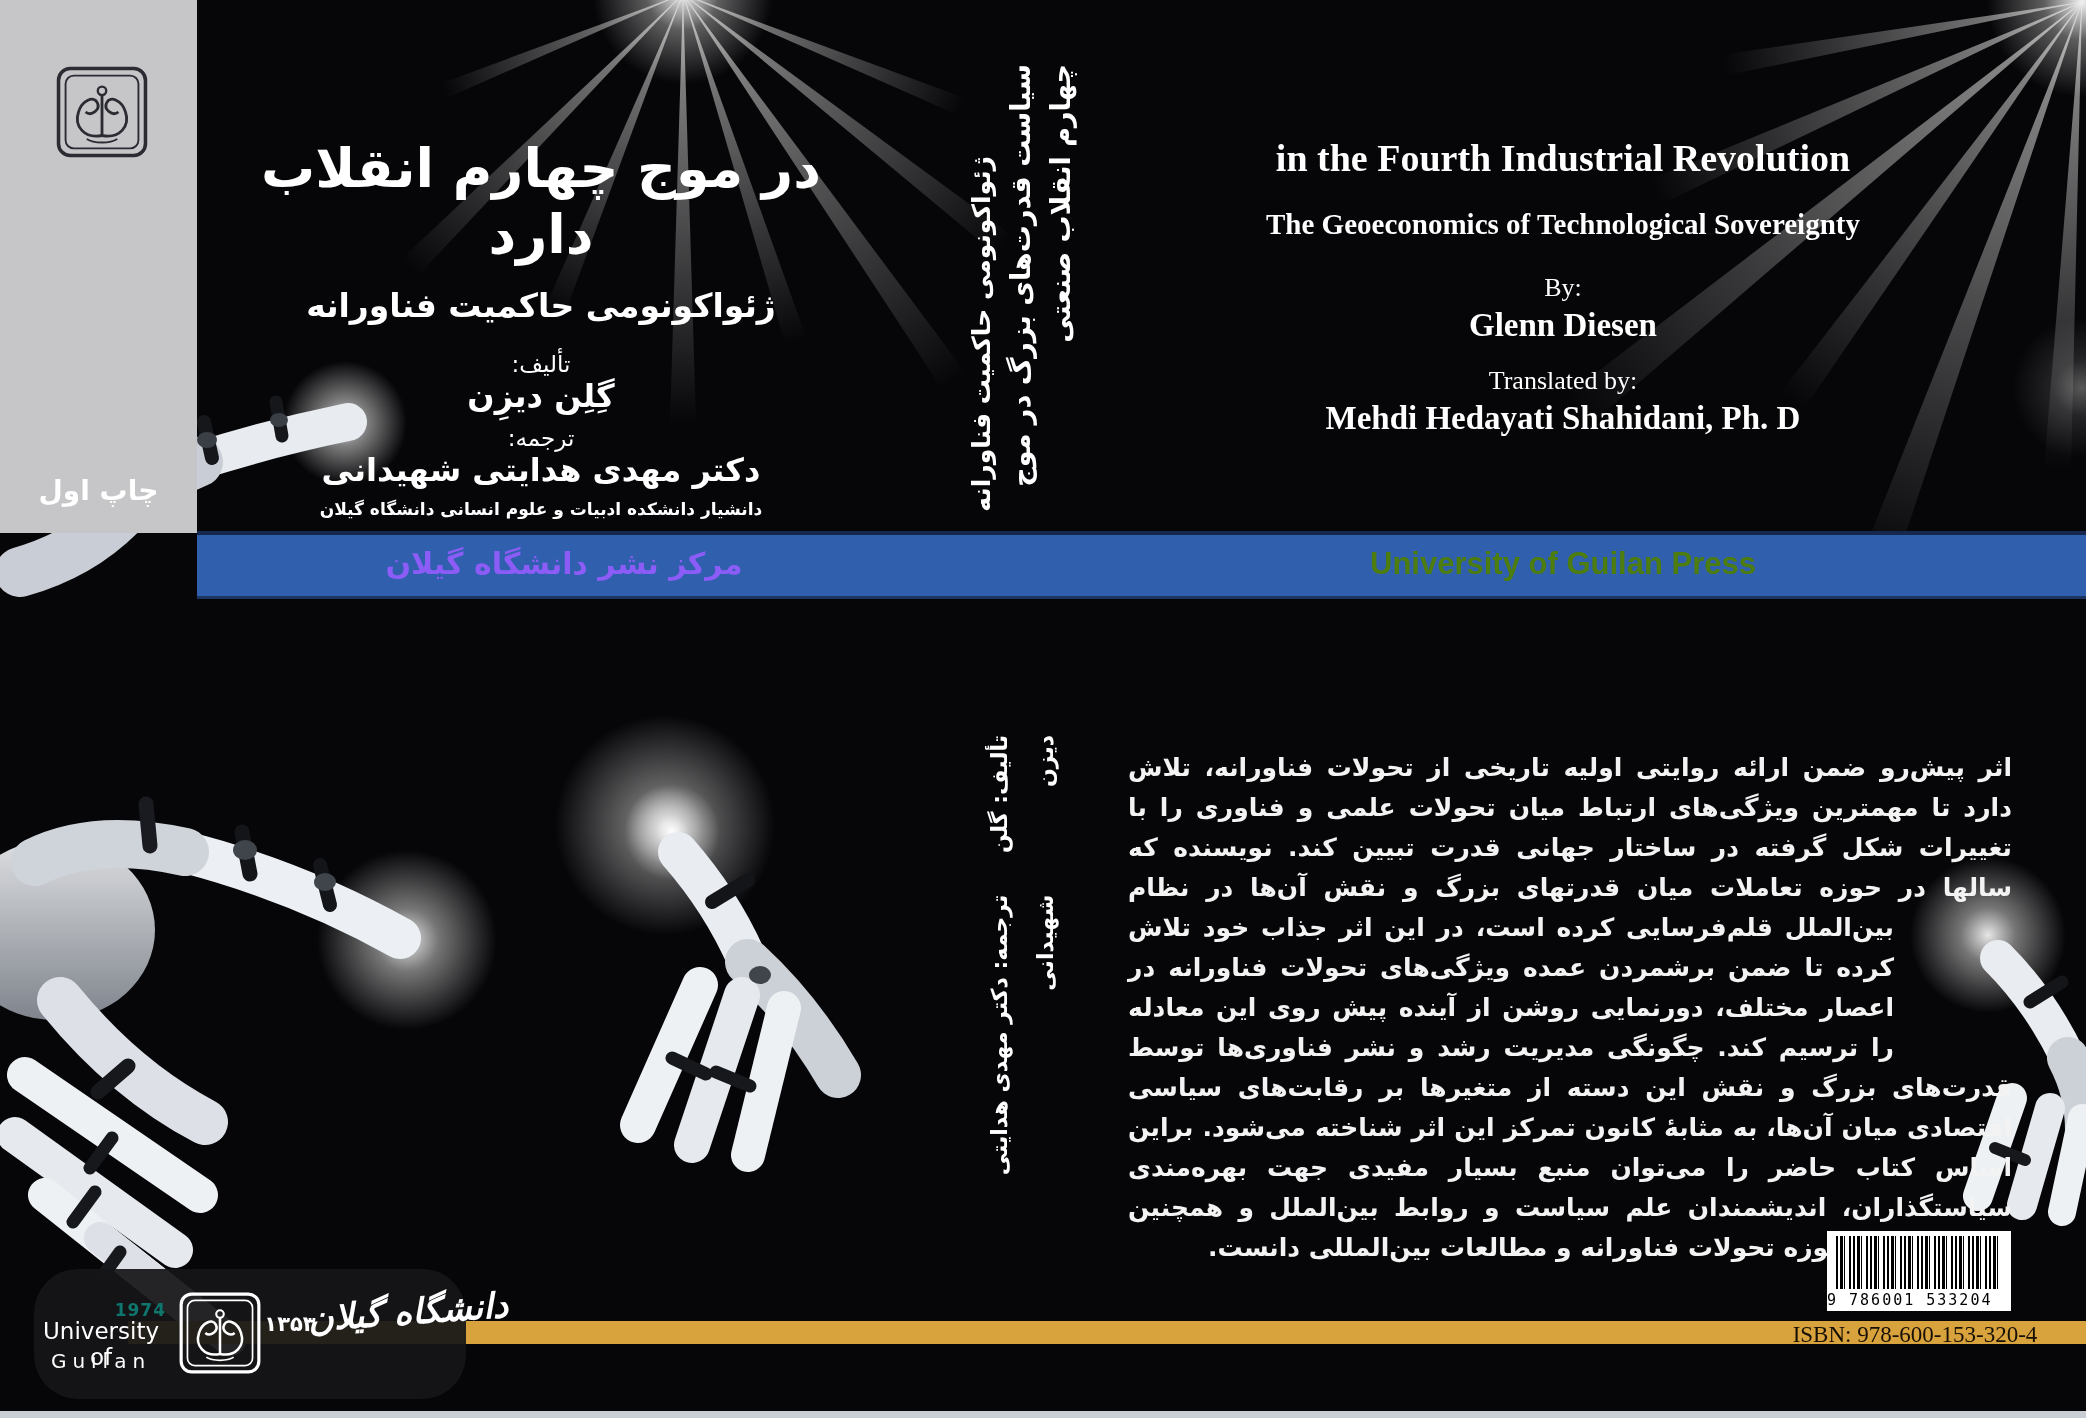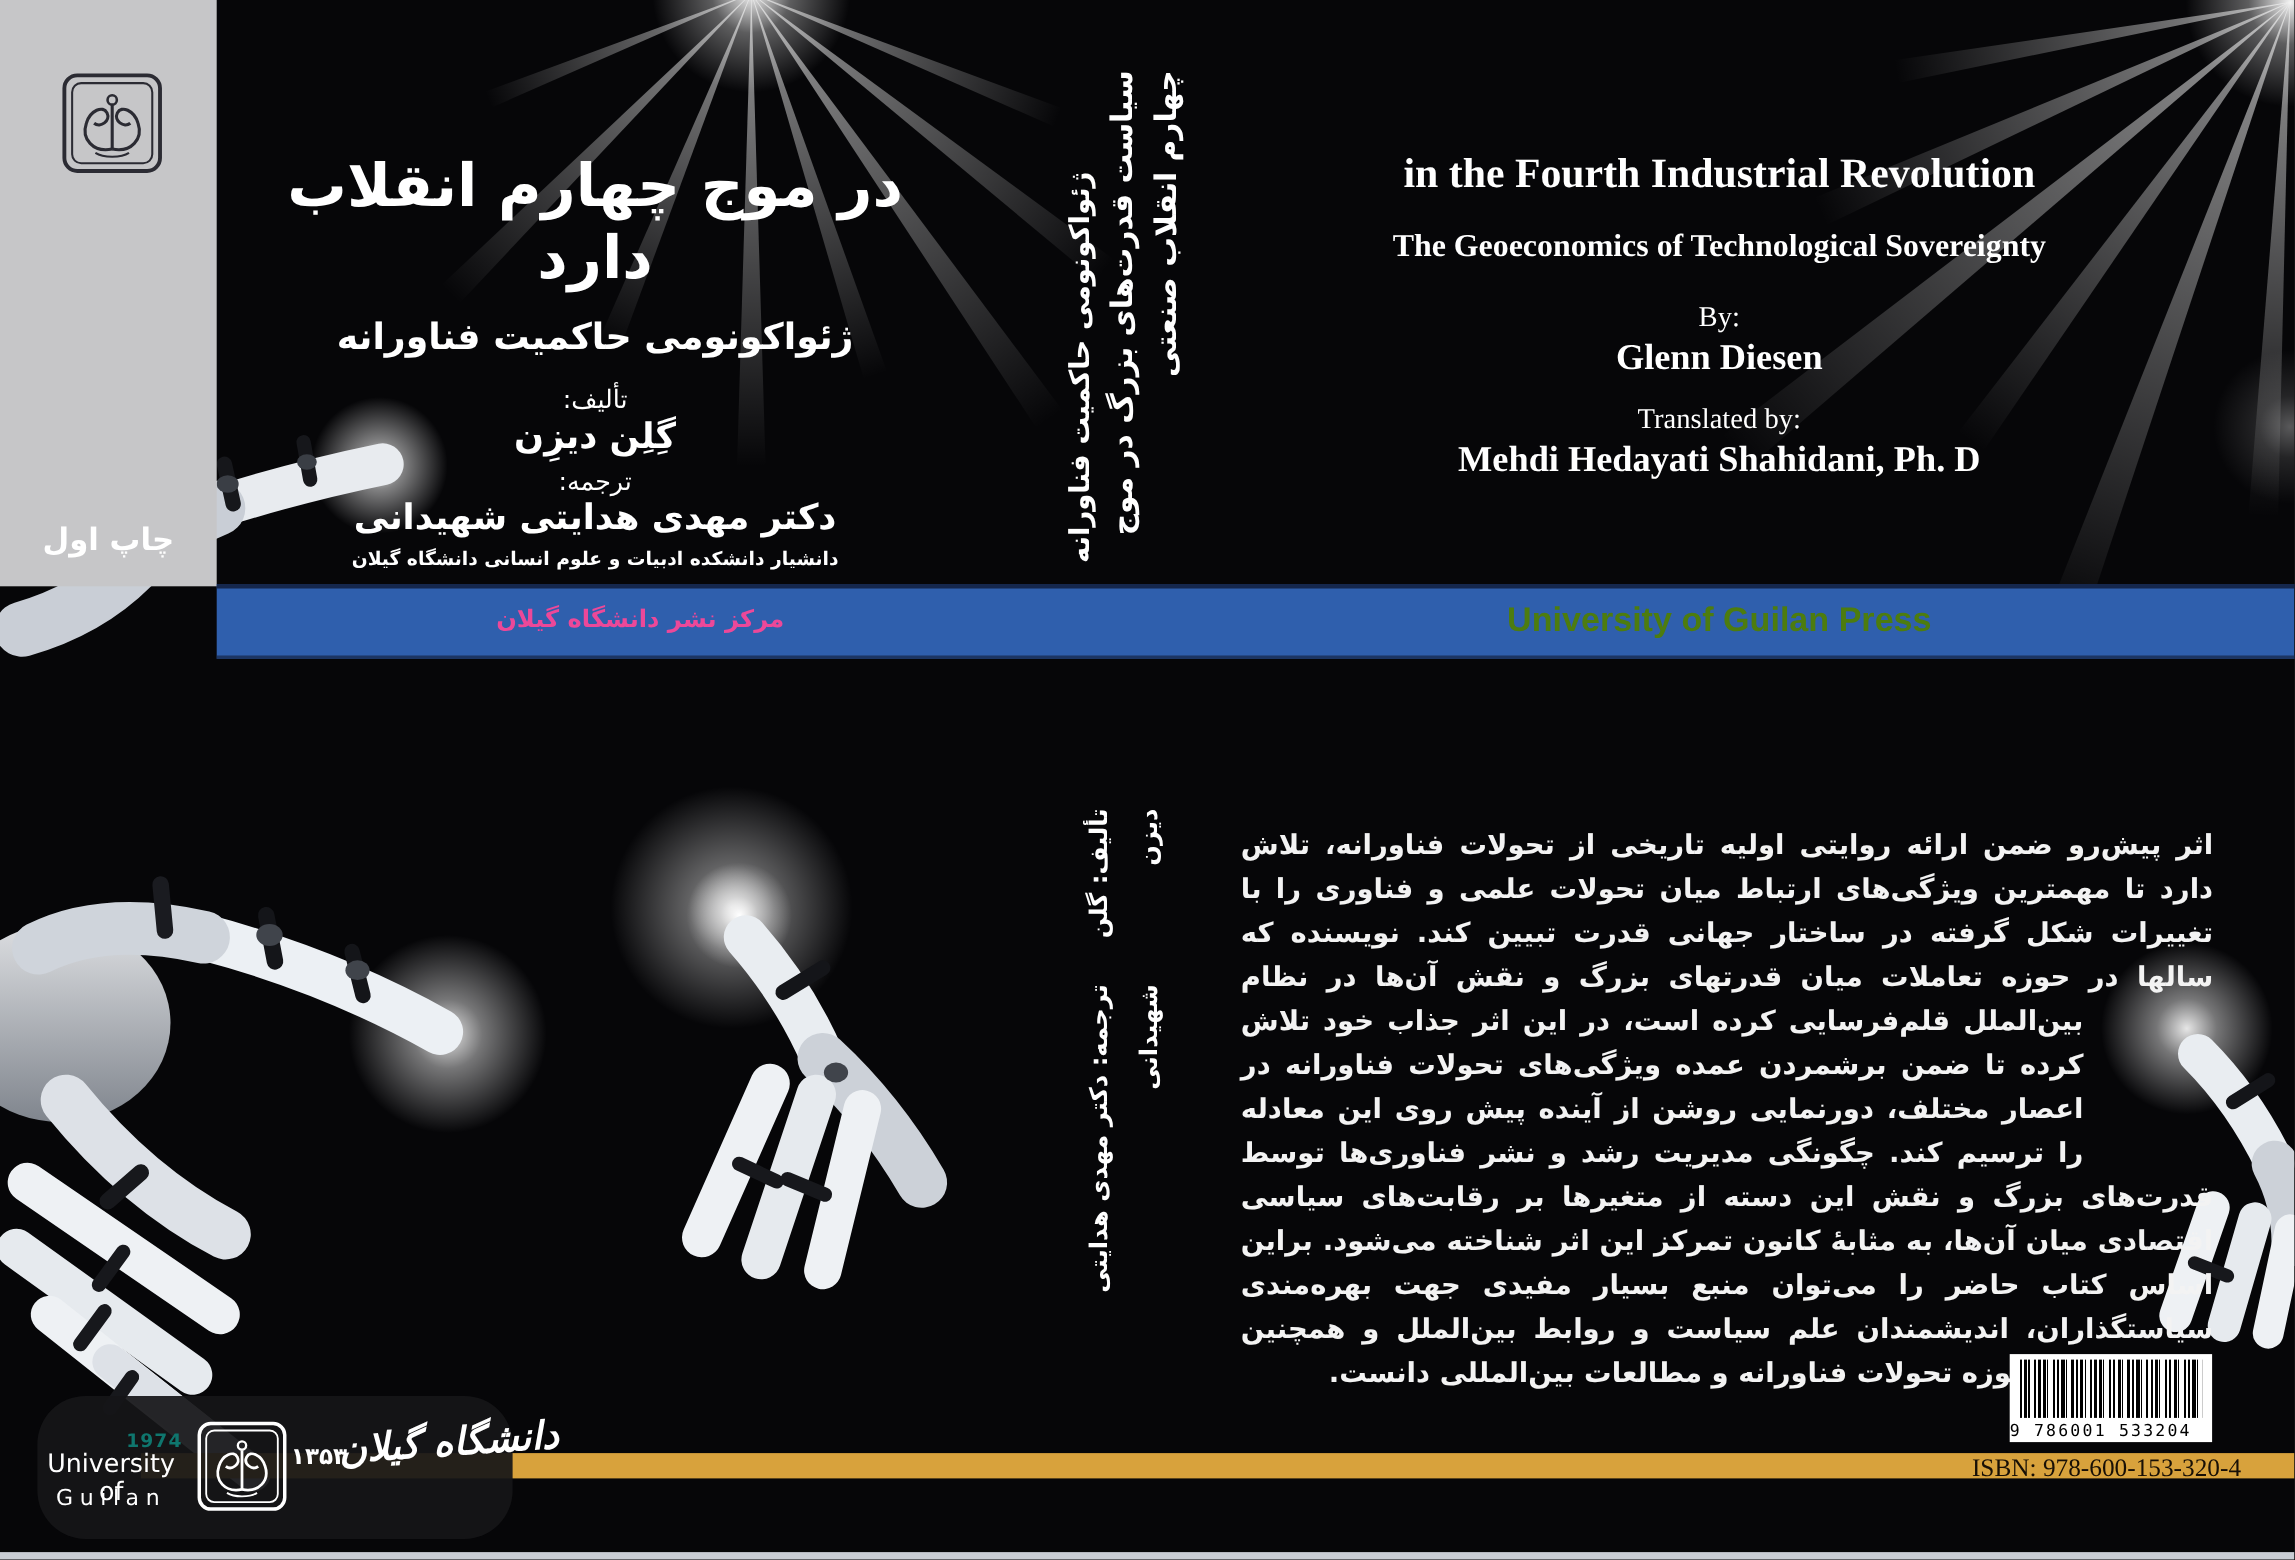--- a/index.html
+++ b/index.html
@@ -39,22 +39,22 @@
   .fr-title{font-size:68px;font-weight:bold;line-height:76px;}
   .fr-sub{font-size:38px;font-weight:bold;margin-top:8px;}
   .fr-tag{font-size:29px;font-weight:bold;margin-top:28px;}
   .fr-by{font-size:26px;margin-top:32px;}
   .fr-author{font-size:33px;font-weight:bold;margin-top:4px;}
   .fr-transl{font-size:26px;margin-top:22px;}
   .fr-translator{font-size:33px;font-weight:bold;margin-top:4px;}
   
   .pub-bar{left:197px;top:531px;width:1889px;height:68px;background:#2f5fad;z-index:3;
            box-shadow:inset 0 4px 0 #15274d, inset 0 -3px 0 #1c3563;}
-  .pub-bar-fa{left:198px;top:531px;width:768px;height:68px;line-height:66px;text-align:center;
-              color:#ec4899;font-size:22px;font-weight:bold;z-index:4;direction:rtl;}
+  .pub-bar-fa{left:180px;top:531px;width:768px;height:68px;line-height:66px;text-align:center;
+              color:#8b5cf6;font-size:30px;font-weight:bold;z-index:4;direction:rtl;}
   .pub-bar-en{left:1040px;top:531px;width:1046px;height:68px;line-height:66px;text-align:center;
               color:#4d7c0f;font-size:31px;font-weight:bold;z-index:4;
               font-family:"Liberation Sans",sans-serif;}
   
   .synopsis{left:1128px;top:748px;width:884px;direction:rtl;text-align:justify;color:#f3f3f3;
             font-size:25px;font-weight:bold;line-height:40px;z-index:2;}
   .hand-cut{float:right;width:118px;height:122px;}
   
   .gold-band{left:128px;top:1321px;width:1958px;height:23px;background:#d8a23c;z-index:2;}
   .plate{left:34px;top:1269px;width:432px;height:130px;background:rgba(21,21,24,0.93);

